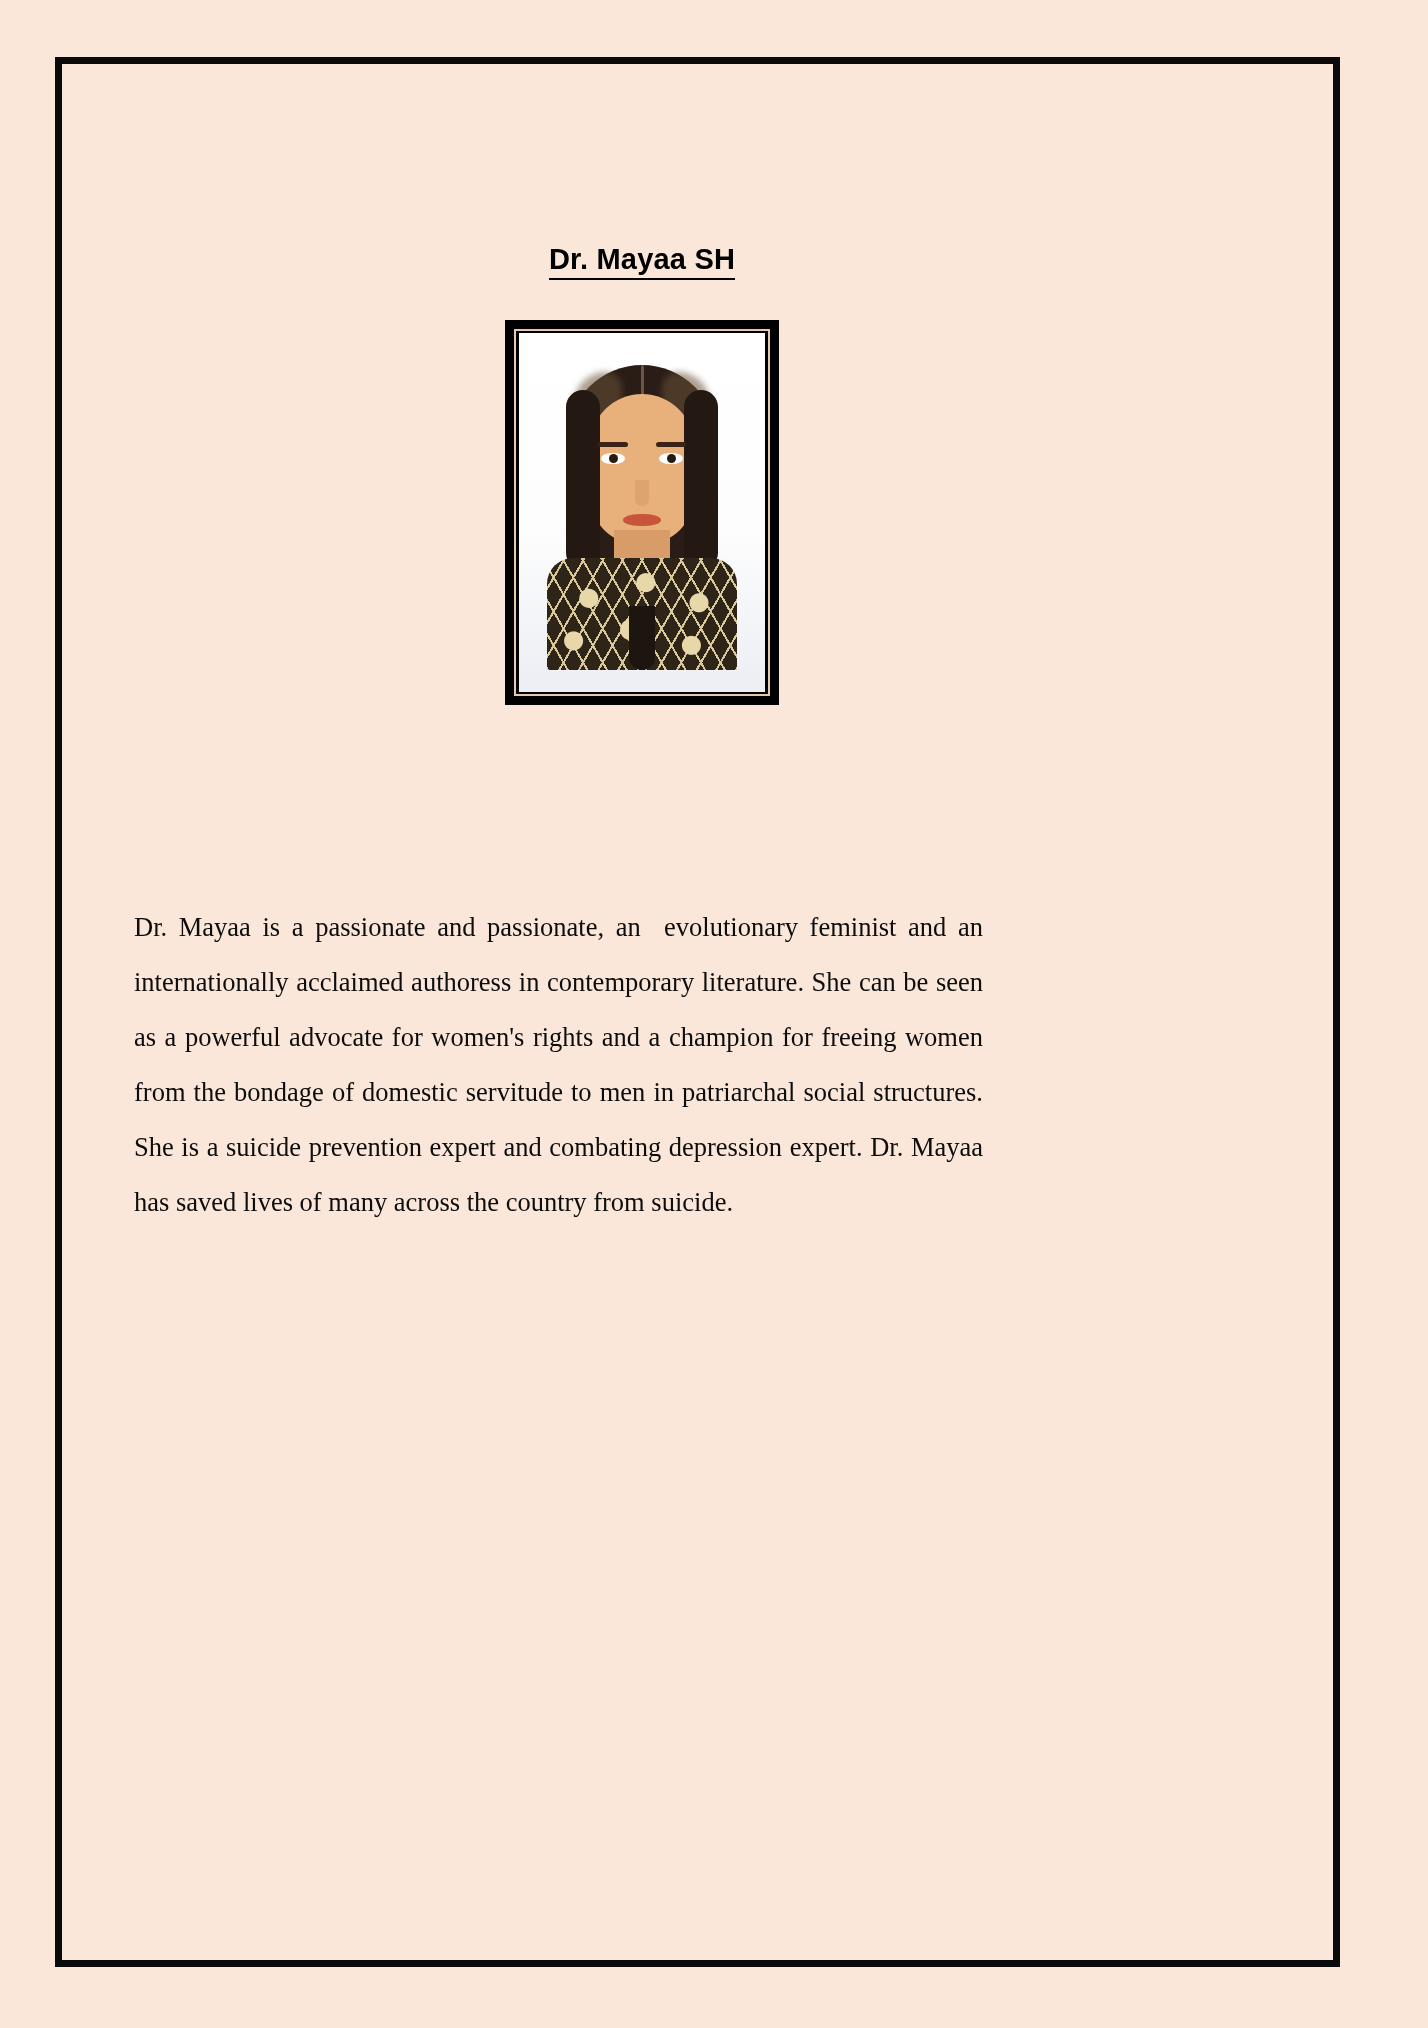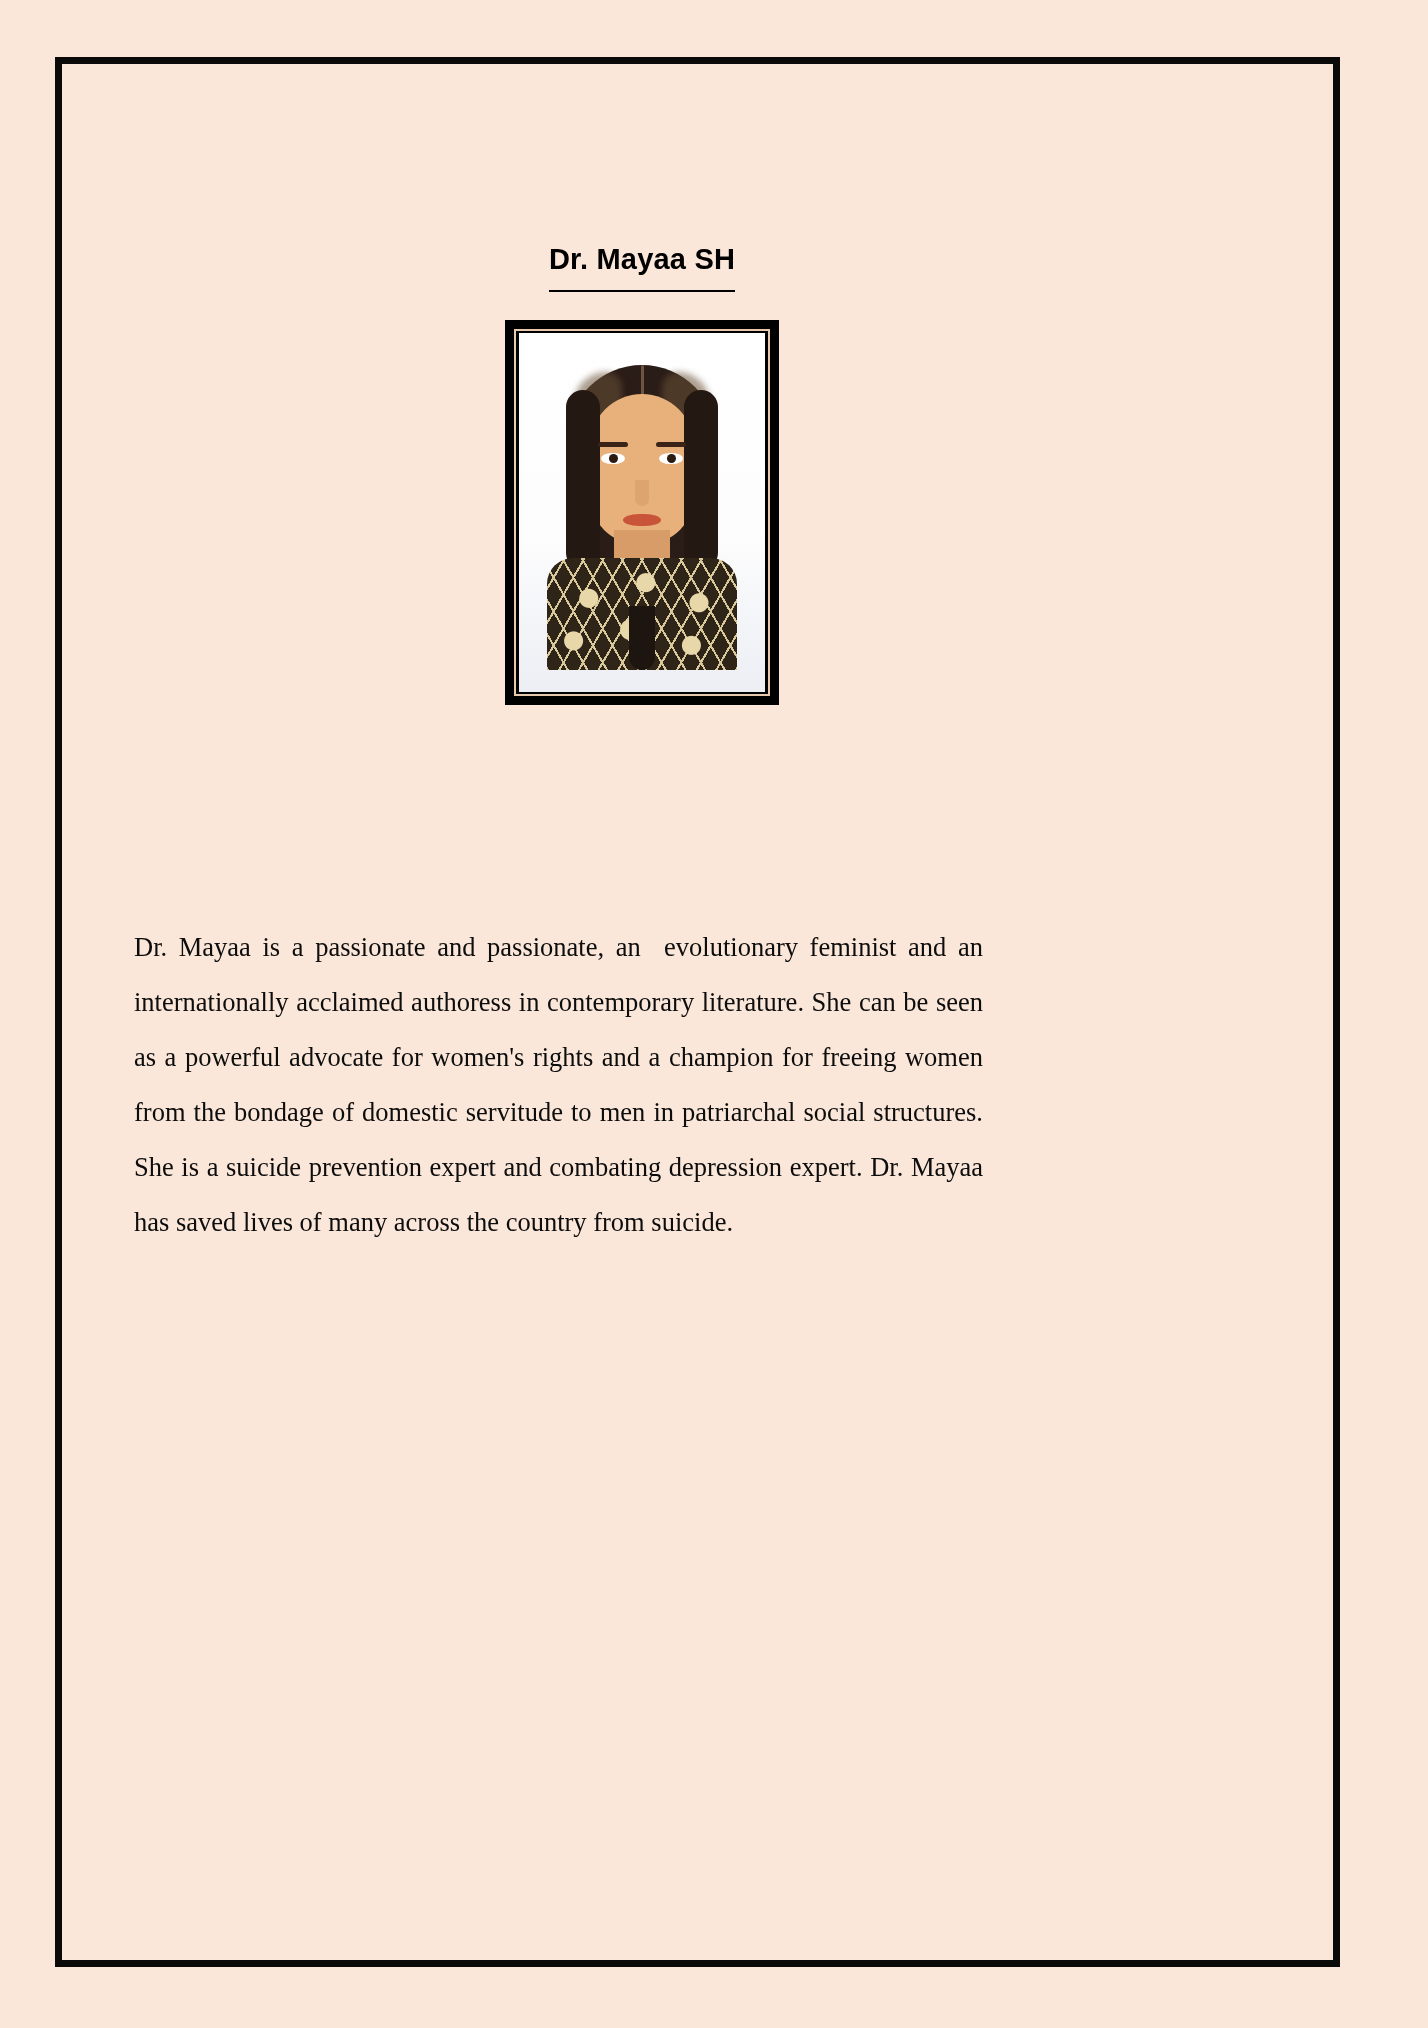--- a/index.html
+++ b/index.html
@@ -52,21 +52,21 @@
     text-align: center;
   }
   .doc-title {
     display: inline-block;
     font-family: "Liberation Sans", sans-serif;
     font-weight: bold;
     font-size: 29px;
     letter-spacing: 0.2px;
     color: #000000;
     border-bottom: 2.5px solid #000000;
-    padding-bottom: 14px;
+    padding-bottom: 2px;
     line-height: 1.1;
   }
 
   
   .photo-wrap {
     position: absolute;
     left: 0;
     top: 256px;
     width: 1160px;
     text-align: center;
@@ -263,21 +263,21 @@
     height: 64px;
     margin-left: -13px;
     background: #1d1610;
     border-radius: 0 0 13px 13px;
   }
 
   
   .body-text {
     position: absolute;
     left: 72px;
-    top: 856px;
+    top: 836px;
     width: 849px;
     font-family: "Liberation Serif", serif;
     font-size: 26.5px;
     line-height: 55px;
     color: #0d0d0d;
     text-align: justify;
     text-justify: inter-word;
     white-space: pre-wrap;
     hyphens: none;
   }

